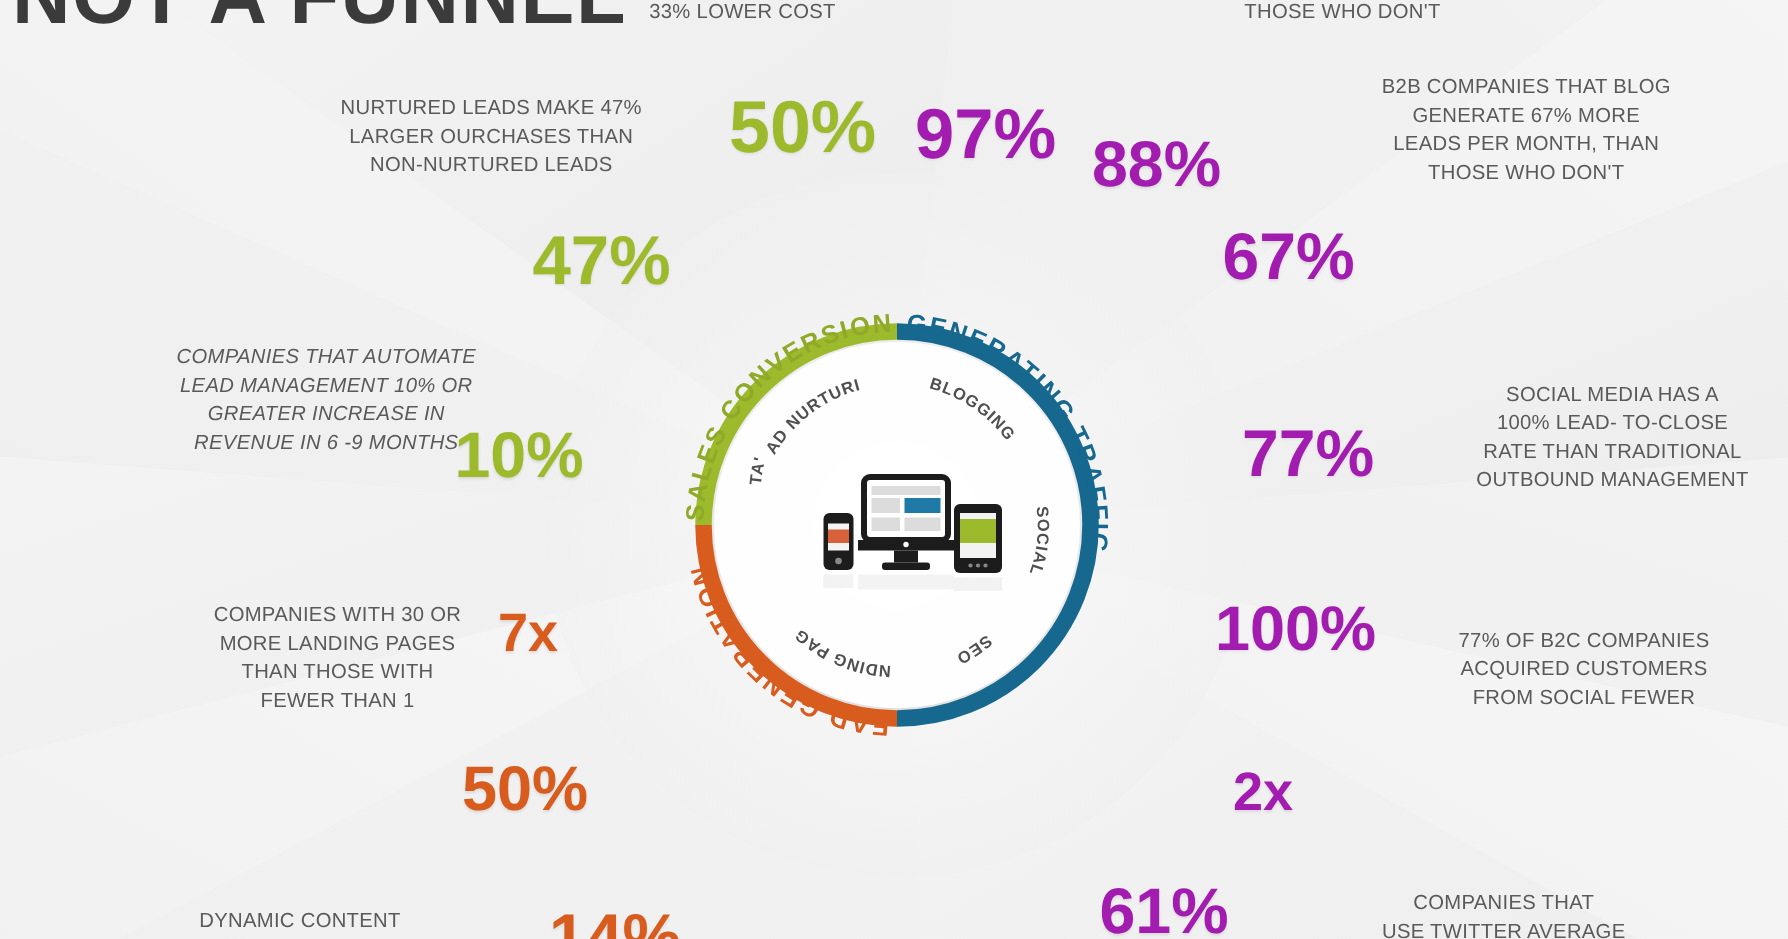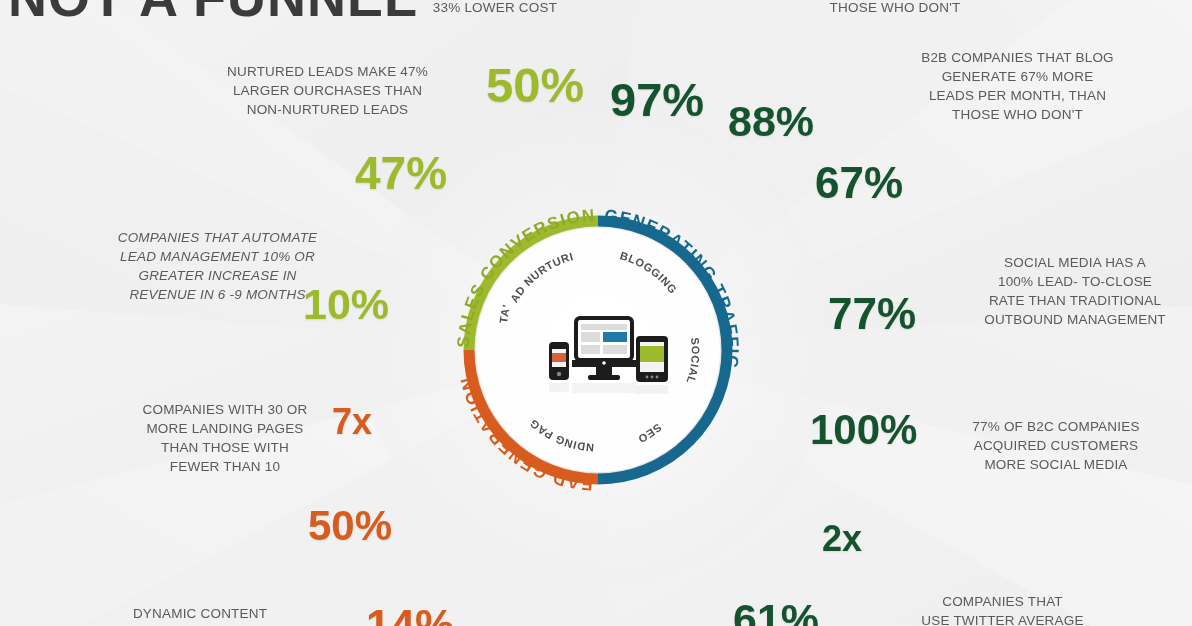--- a/index.html
+++ b/index.html
@@ -24,21 +24,21 @@
 
   
   .stat {
     position:absolute;
     font-weight:bold;
     line-height:1;
     white-space:nowrap;
     text-shadow:0 1px 2px rgba(0,0,0,.10);
   }
   .green  { color:#9dba2c; }
-  .blue   { color:#14532d;margin-top:11px; }
+  .blue   { color:#a21caf; }
   .orange { color:#d75c1e; }
 
   .caption {
     position:absolute;
     font-size:13.5px;
     line-height:1.42;
     color:#5a5a5a;
     text-align:center;
     letter-spacing:.2px;
   }
@@ -119,21 +119,21 @@
     <div>GREATER INCREASE IN</div>
     <div>REVENUE IN 6 -9 MONTHS</div>
   </div>
 
   <div class="stat green" style="left:303px; top:283px; font-size:43px;">10%</div>
 
   <div class="caption cap-left" style="left:110px; top:400px; width:230px;">
     <div>COMPANIES WITH 30 OR</div>
     <div>MORE LANDING PAGES</div>
     <div>THAN THOSE WITH</div>
-    <div>FEWER THAN 10</div>
+    <div>FEWER THAN 1</div>
   </div>
 
   <div class="stat orange" style="left:332px; top:404px; font-size:36px;">7x</div>
 
   <div class="stat orange" style="left:308px; top:505px; font-size:42px;">50%</div>
 
   <div class="caption cap-left" style="left:100px; top:604px; width:200px;">DYNAMIC CONTENT</div>
 
   <div class="stat orange" style="left:366px; top:604px; font-size:44px;">14%</div>
 
@@ -159,21 +159,21 @@
     <div>OUTBOUND MANAGEMENT</div>
   </div>
 
   <div class="stat blue" style="left:828px; top:281px; font-size:44px;">77%</div>
 
   <div class="stat blue" style="left:810px; top:398px; font-size:42px;">100%</div>
 
   <div class="caption" style="left:960px; top:417px; width:192px;">
     <div>77% OF B2C COMPANIES</div>
     <div>ACQUIRED CUSTOMERS</div>
-    <div>MORE SOCIAL MEDIA</div>
+    <div>FROM SOCIAL FEWER</div>
   </div>
 
   <div class="stat blue" style="left:822px; top:510px; font-size:36px;">2x</div>
 
   <div class="stat blue" style="left:733px; top:587px; font-size:43px;">61%</div>
 
   <div class="caption" style="left:900px; top:592px; width:205px;">
     <div>COMPANIES THAT</div>
     <div>USE TWITTER AVERAGE</div>
   </div>

